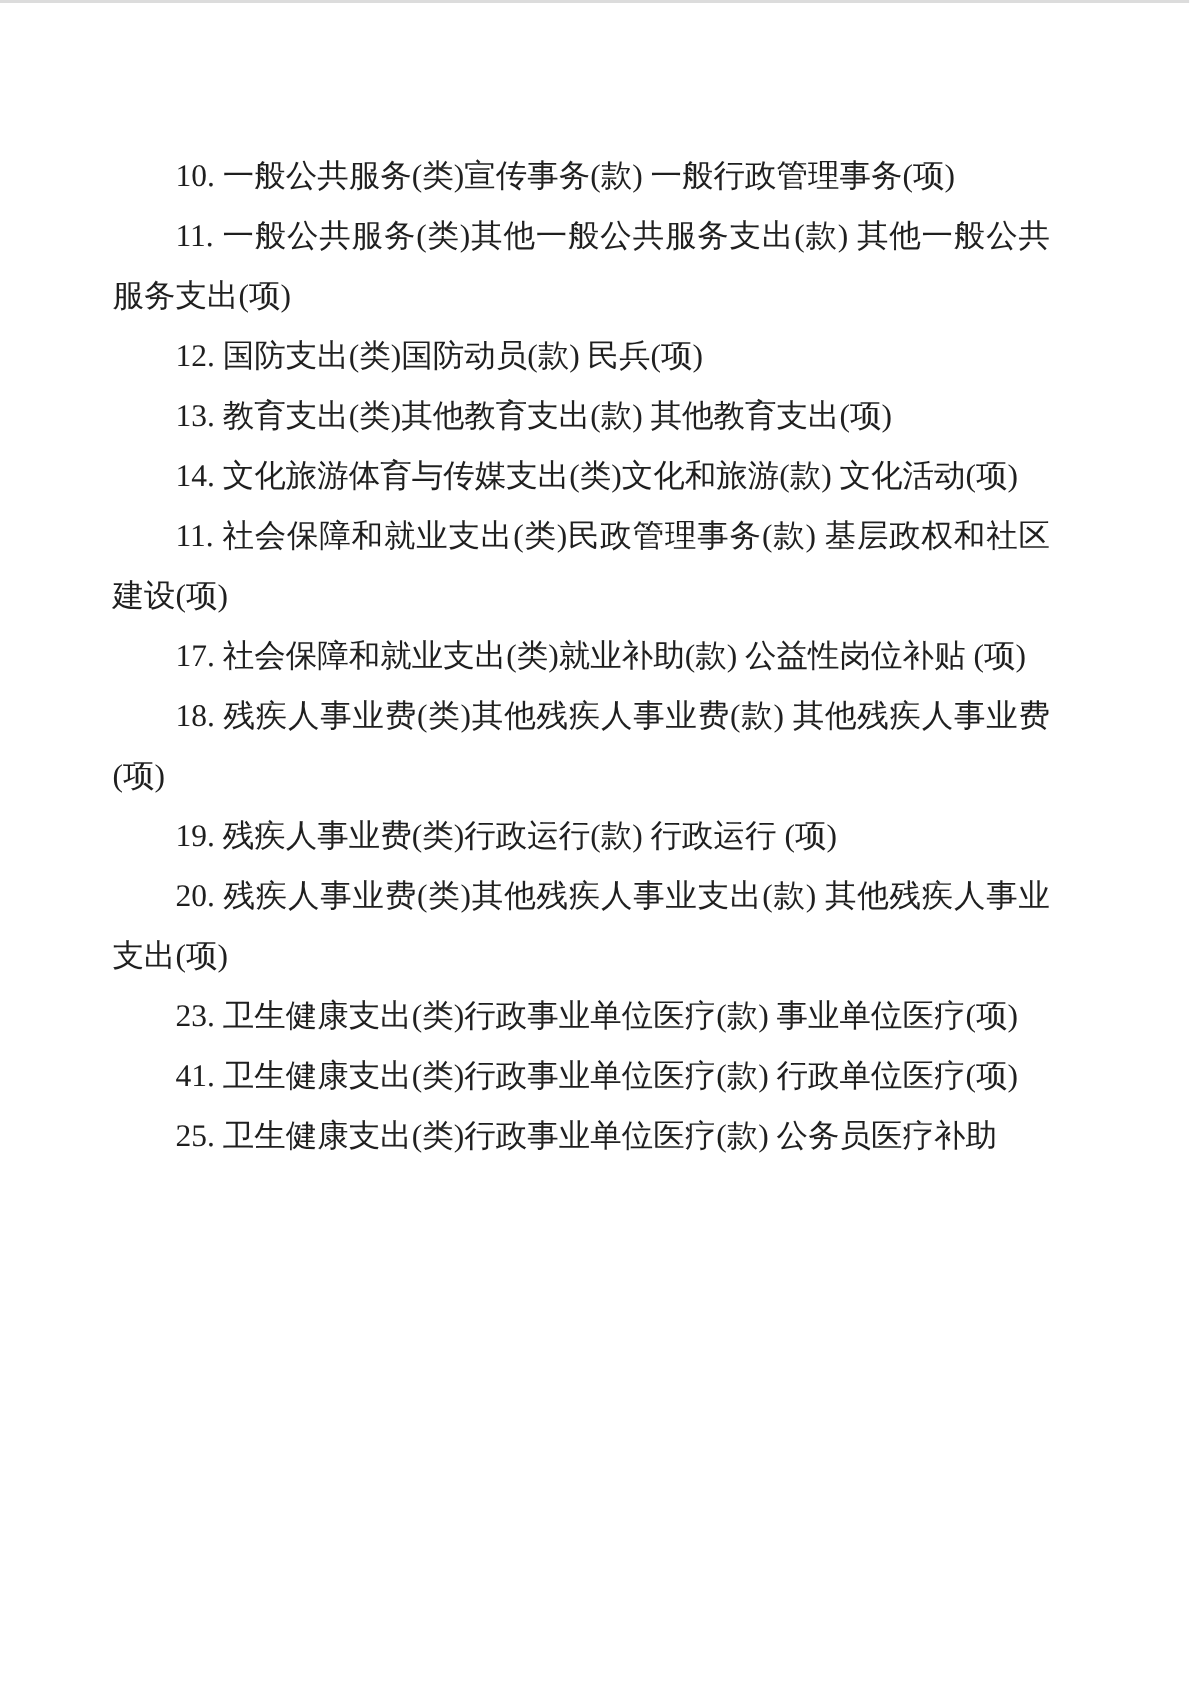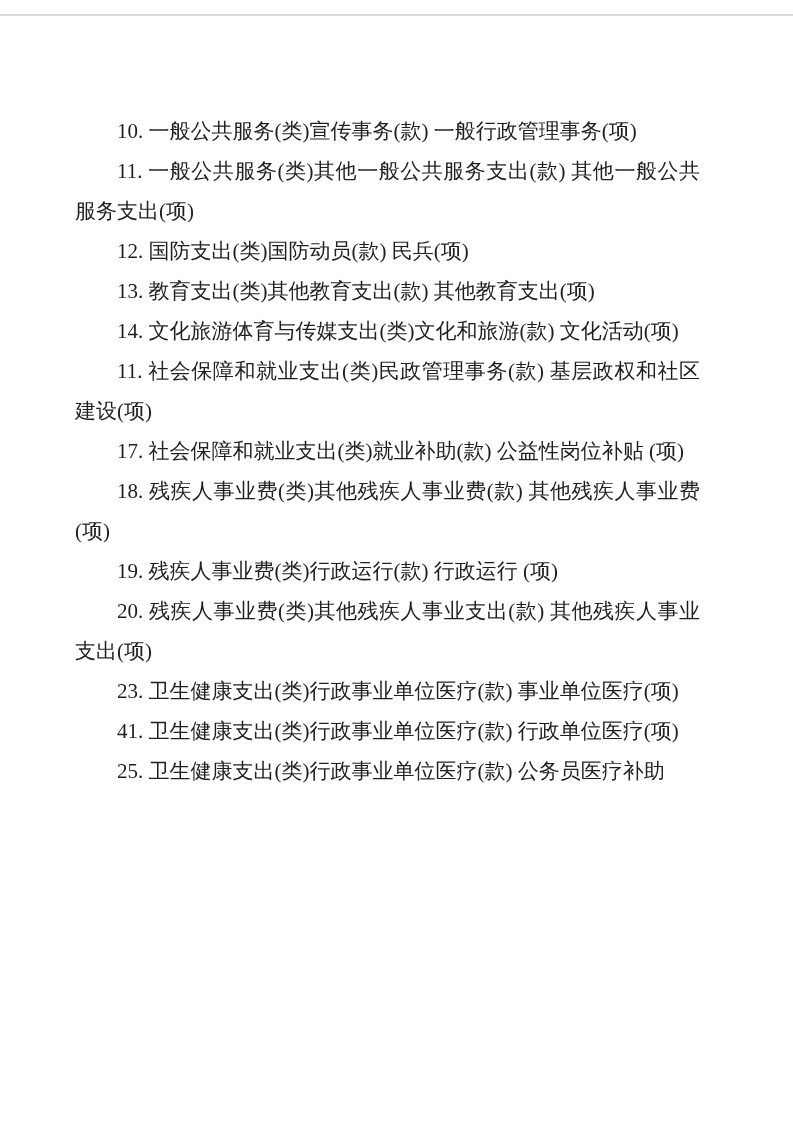--- a/index.html
+++ b/index.html
@@ -8,21 +8,20 @@
     background: #ffffff;
   }
   .page {
     position: relative;
     width: 793px;
     height: 997px;
     background: #ffffff;
     overflow: hidden;
     font-family: "Liberation Serif", "DejaVu Serif", serif;
     color: #1f1f1f;
-    margin-top: 14px;
   }
   .scan-edge {
     position: absolute;
     top: 0;
     left: 0;
     width: 100%;
     height: 2px;
     background: #dcdcdc;
   }
   .content {

